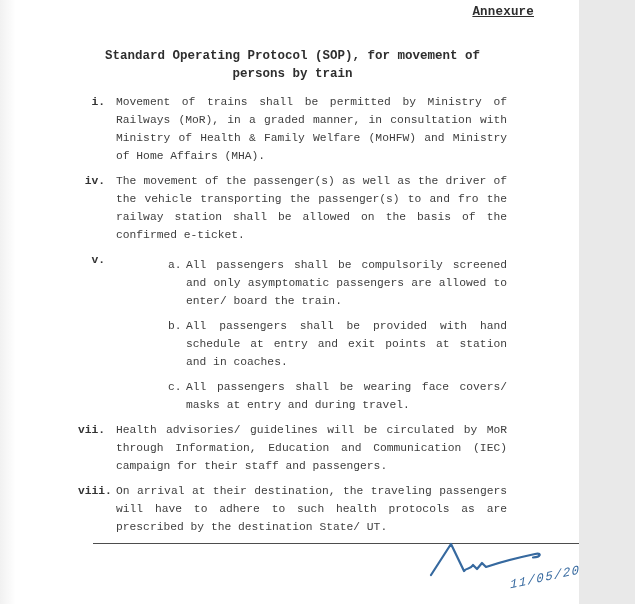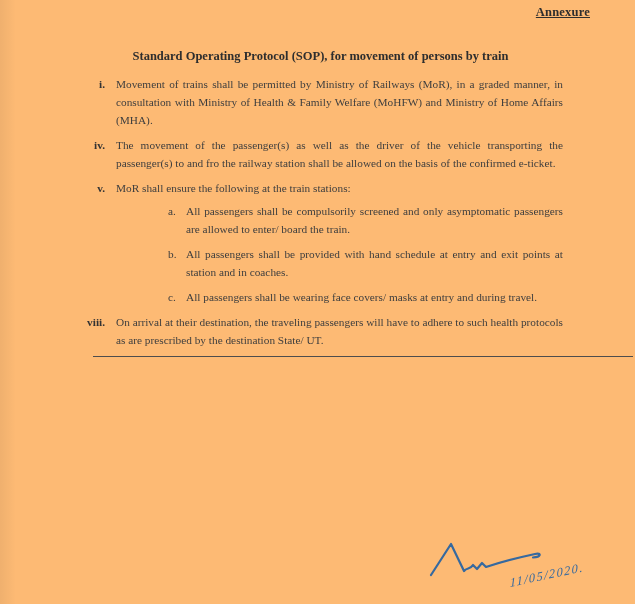--- a/index.html
+++ b/index.html
@@ -1,21 +1,21 @@
 <!DOCTYPE html>
 <html><head>
 <meta charset="utf-8">
 <style>
   html,body { margin:0; padding:0; background:#e9e9e9; }
   .page {
     position:relative;
-    width:635px; height:604px;
-    background:#fdba74;
+    width:579px; height:604px;
+    background:#ffffff;
     overflow:hidden;
-    font-family:Liberation Serif, serif;
+    font-family:Liberation Mono, monospace;
     font-size:11.3px;
     line-height:18px;
     color:#3e3e3e;
   }
   .page::before {
     content:'';
     position:absolute; left:0; top:0; bottom:0; width:16px;
     background:linear-gradient(to right, rgba(0,0,0,0.055), rgba(0,0,0,0));
     pointer-events:none;
   }
@@ -104,39 +104,42 @@
 
 
       <div class="item">
         <span class="marker">iv.</span>
         <span class="itext">The movement of the passenger(s) as well as the driver of the vehicle transporting the passenger(s) to and fro the railway station shall be allowed on the basis of the confirmed e-ticket.</span>
       </div>
 
       <div class="item">
         <span class="marker">v.</span>
         <div>
-          <div class="itext">MoR shall ensure the following at the train stations:</div>
           <div class="sublist">
             <div class="subitem">
               <span class="submarker">a.</span>
               <span class="itext">All passengers shall be compulsorily screened and only asymptomatic passengers are allowed to enter/ board the train.</span>
             </div>
             <div class="subitem">
               <span class="submarker">b.</span>
               <span class="itext">All passengers shall be provided with hand schedule at entry and exit points at station and in coaches.</span>
             </div>
             <div class="subitem">
               <span class="submarker">c.</span>
               <span class="itext">All passengers shall be wearing face covers/ masks at entry and during travel.</span>
             </div>
           </div>
         </div>
       </div>
 
 
+      <div class="item">
+        <span class="marker">vii.</span>
+        <span class="itext">Health advisories/ guidelines will be circulated by MoR through Information, Education and Communication (IEC) campaign for their staff and passengers.</span>
+      </div>
 
       <div class="item">
         <span class="marker">viii.</span>
         <span class="itext">On arrival at their destination, the traveling passengers will have to adhere to such health protocols as are prescribed by the destination State/ UT.</span>
       </div>
 
     </div>
 
     <div class="rule"></div>
   </div>

